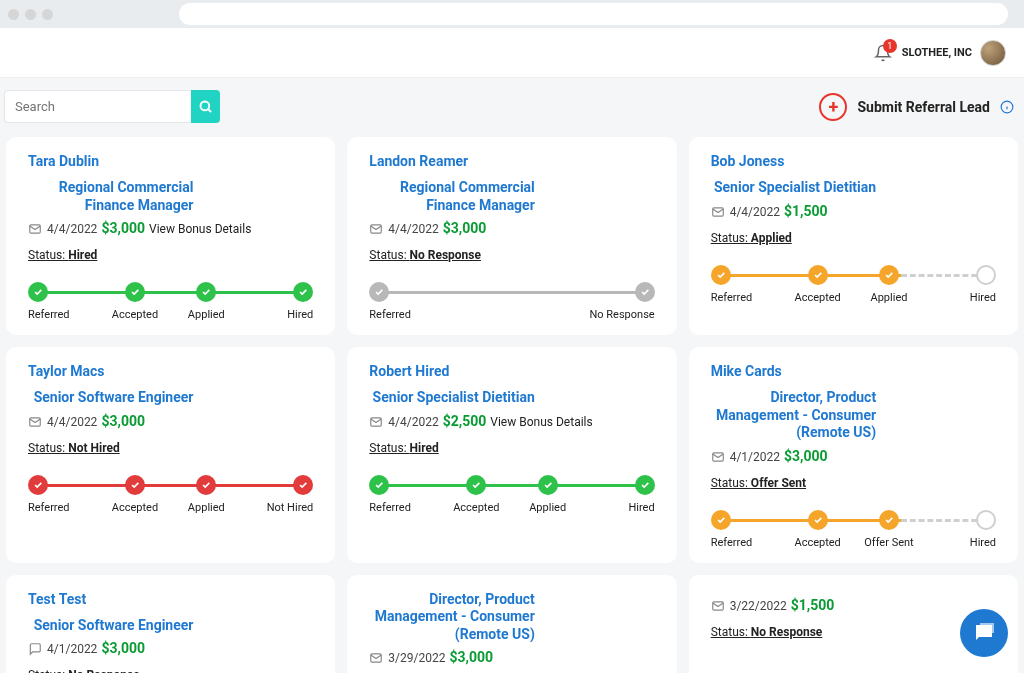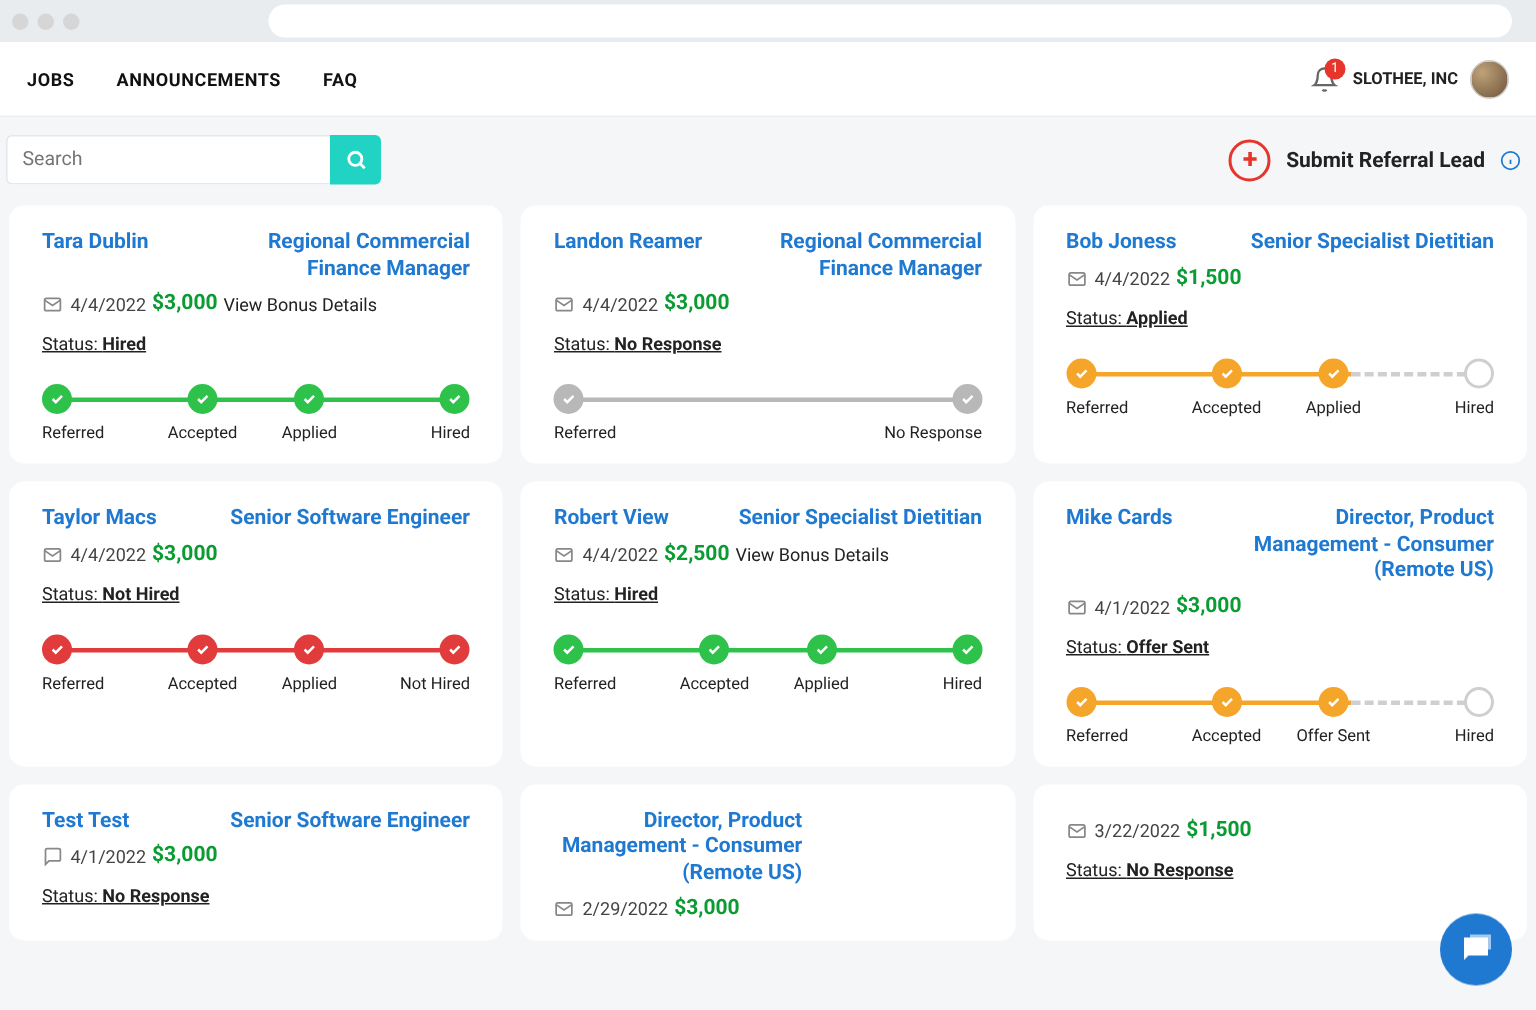--- a/index.html
+++ b/index.html
@@ -12,31 +12,31 @@
   .topnav { background: #fff; display: flex; align-items: center; padding: 0 18px; height: 50px; border-bottom: 1px solid #edeef0; }
   .topnav-left { display: flex; gap: 28px; }
   .nav-link { font-weight: 700; font-size: 12px; letter-spacing: 0.4px; color: #111; }
   .spacer { flex: 1; }
   .bell-wrap { position: relative; margin-right: 10px; display:flex; align-items:center; }
   .bell-badge { position: absolute; top: -5px; right: -5px; background: #e7352c; color: #fff; border-radius: 50%; width: 14px; height:14px; font-size: 9px; display:flex; align-items:center; justify-content:center; }
   .company-name { font-weight: 700; font-size: 11px; margin-right: 8px; }
   .avatar { width: 26px; height: 26px; border-radius: 50%; background: radial-gradient(circle at 30% 30%, #bfa27a, #6d5438); border:1px solid #ccc;}
 
   .filters { display: flex; align-items: center; padding: 12px 4px 8px 4px; gap: 10px; }
-  .search-box { display:flex; width: 250px; }
+  .search-box { display:flex; width: 216px; }
   .search-input { flex:1; border: 1px solid #e4e6ea; border-right:none; padding: 8px 10px; font-size: 13px; border-radius: 4px 0 0 4px; background:#fff; }
   .search-btn { width: 34px; background: #20d3c2; border: none; border-radius: 0 4px 4px 0; display:flex; align-items:center; justify-content:center; color:#fff; }
   .status-select { width: 132px; border: 1px solid #e4e6ea; border-radius: 16px; padding: 6px 14px; font-size: 13px; color:#666; display:flex; align-items:center; justify-content:space-between; background:#fff;}
   .submit-wrap { display:flex; align-items:center; gap:10px; padding-right:6px;}
   .plus-circle { width:28px;height:28px;border:2px solid #e7352c;border-radius:50%;display:flex;align-items:center;justify-content:center;color:#e7352c;font-weight:700;font-size:18px;line-height:1;}
   .submit-text { font-weight:700; font-size:14px;text-align:center; }
 
   .grid { display: grid; grid-template-columns: repeat(3, 1fr); gap: 12px; padding: 6px 6px 30px 6px; }
   .card { background: #fff; border-radius: 10px; padding: 16px 22px 14px 22px; }
-  .card-top { display:flex; justify-content:space-between; gap:10px; }
+  .card-top { display:flex; justify-content:space-between; gap:10px;flex-direction:column; }
   .candidate-name { color:#1f79d1; font-weight:700; font-size:14px; }
   .job-title { color:#1f79d1; font-weight:700; font-size:14px; text-align:right; max-width:58%; line-height:1.25; }
   .meta-row { text-align:right; margin-top:6px; display:flex; gap:4px; align-items:flex-end; }
   .date-line { display:flex; align-items:center; gap:5px; color:#444; font-size:12px; }
   .bonus { color:#0a9b33; font-weight:700; font-size:14px; }
   .view-bonus { font-size:12px; color:#222; }
   .status-line { font-size:12px; margin-top:12px;text-decoration:underline; }
   .status-line b { font-weight:700; }
 
   .progress { margin-top:20px; position:relative; }
@@ -66,25 +66,20 @@
 <body>
 
 <div class="window-chrome">
   <div class="traffic-dot"></div>
   <div class="traffic-dot"></div>
   <div class="traffic-dot"></div>
   <div class="omnibar"></div>
 </div>
 
 <div class="topnav">
-  <div class="topnav-left">
-    <span class="nav-link">JOBS</span>
-    <span class="nav-link">ANNOUNCEMENTS</span>
-    <span class="nav-link">FAQ</span>
-  </div>
   <div class="spacer"></div>
   <div class="bell-wrap">
     <svg width="18" height="18" viewBox="0 0 24 24" fill="none" stroke="#666" stroke-width="2">
         <path d="M18 8a6 6 0 10-12 0c0 7-3 9-3 9h18s-3-2-3-9"></path>
         <path d="M13.7 21a2 2 0 01-3.4 0"></path>
       </svg>
     <span class="bell-badge">1</span>
   </div>
   <span class="company-name">SLOTHEE, INC</span>
   <div class="avatar"></div>
@@ -305,21 +300,21 @@
                 <path d="M5 12l5 5L20 7"></path>
               </svg>
             </div>
             <div class="step-label">Not Hired</div>
           </div>
         </div>
       </div>
     </div>
     <div class="card">
       <div class="card-top">
-        <div class="candidate-name">Robert View</div>
+        <div class="candidate-name">Robert Hired</div>
         <div class="job-title">Senior Specialist Dietitian</div>
       </div>
       <div class="meta-row">
         <div class="date-line">
           <svg width="14" height="14" viewBox="0 0 24 24" fill="none" stroke="#888" stroke-width="2">
             <rect x="3" y="5" width="18" height="14" rx="2"></rect>
             <path d="M3 7l9 6 9-6"></path>
           </svg> 
           <span>4/4/2022</span>
         </div>
@@ -435,21 +430,21 @@
     <div class="card">
       <div class="card-top">
         <div class="job-title">Director, Product Management - Consumer (Remote US)</div>
       </div>
       <div class="meta-row">
         <div class="date-line">
           <svg width="14" height="14" viewBox="0 0 24 24" fill="none" stroke="#888" stroke-width="2">
             <rect x="3" y="5" width="18" height="14" rx="2"></rect>
             <path d="M3 7l9 6 9-6"></path>
           </svg> 
-          <span>2/29/2022</span>
+          <span>3/29/2022</span>
         </div>
         <div class="bonus">$3,000</div>
       </div>
     </div>
     <div class="card">
       <div class="meta-row">
         <div class="date-line">
           <svg width="14" height="14" viewBox="0 0 24 24" fill="none" stroke="#888" stroke-width="2">
             <rect x="3" y="5" width="18" height="14" rx="2"></rect>
             <path d="M3 7l9 6 9-6"></path>

